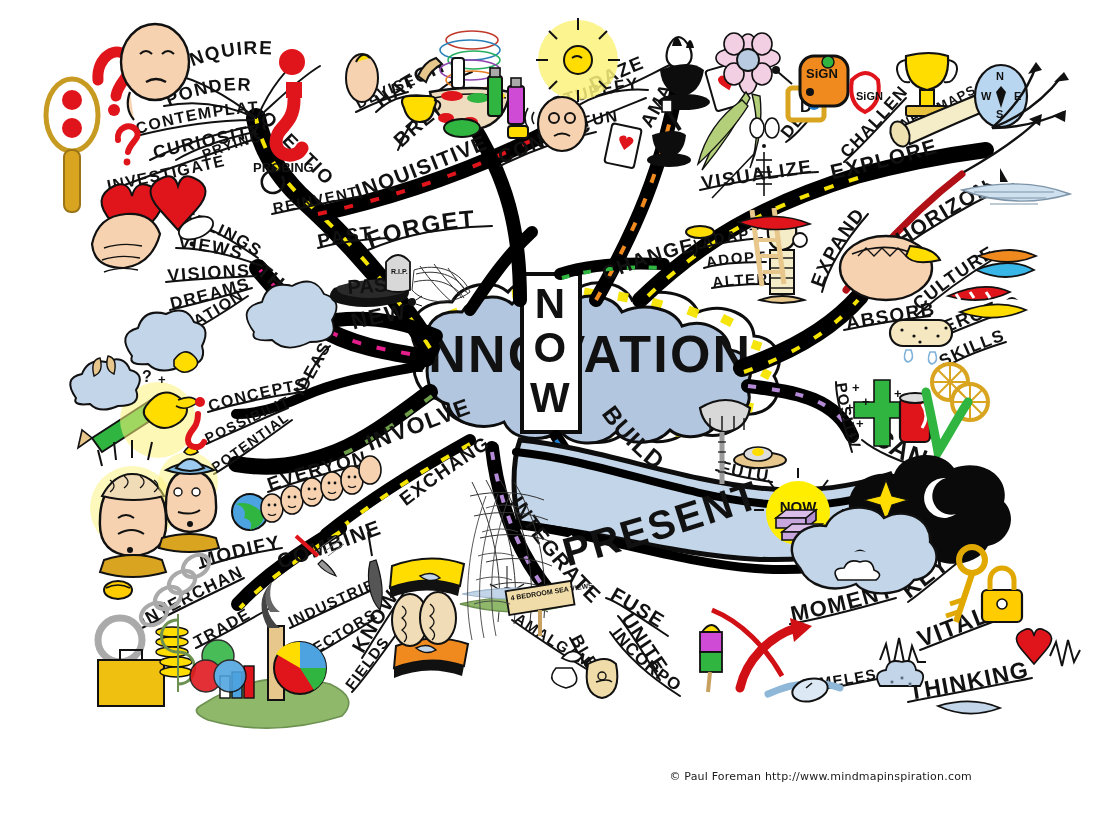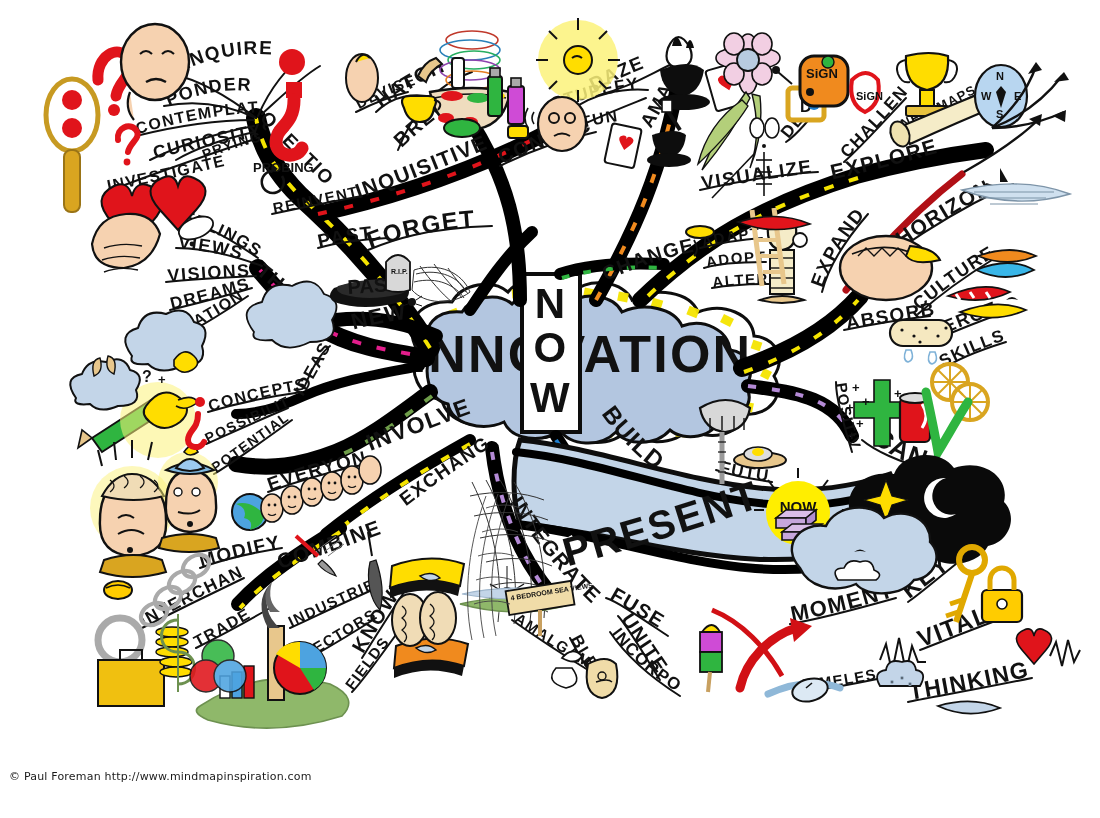--- a/index.html
+++ b/index.html
@@ -1,21 +1,21 @@
 <!DOCTYPE html>
 <html><head>
 <meta charset="utf-8">
 <title>Innovation Mind Map</title>
 <style>
   html,body{margin:0;padding:0;background:#ffffff;}
   body{font-family:"Liberation Sans",sans-serif;}
   #stage{position:relative;width:1100px;height:818px;background:#fff;overflow:hidden;}
   #mapsvg{position:absolute;left:0;top:0;width:1100px;height:818px;}
   .credit{
-    position:absolute;left:9px;top:770px;width:956px;text-align:left;
+    position:absolute;left:16px;top:770px;width:956px;text-align:right;
     font-family:"DejaVu Sans",sans-serif;font-size:11px;color:#1a1a1a;letter-spacing:.2px;
   }
   text{font-family:"Liberation Sans",sans-serif;fill:#111;}
   .lbl{font-weight:700;letter-spacing:2.2px;}
   .lbl-sm{font-weight:700;letter-spacing:1.4px;}
   .branch{fill:none;stroke:#000;stroke-linecap:round;stroke-linejoin:round;}
   .twig{fill:none;stroke:#111;stroke-width:2;stroke-linecap:round;}
 </style>
 </head>
 <body>

